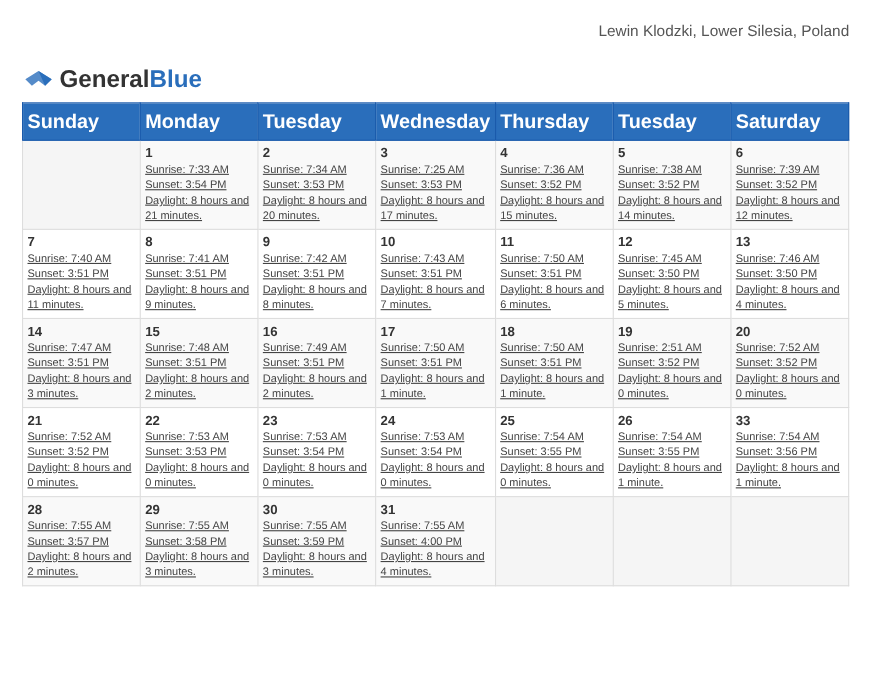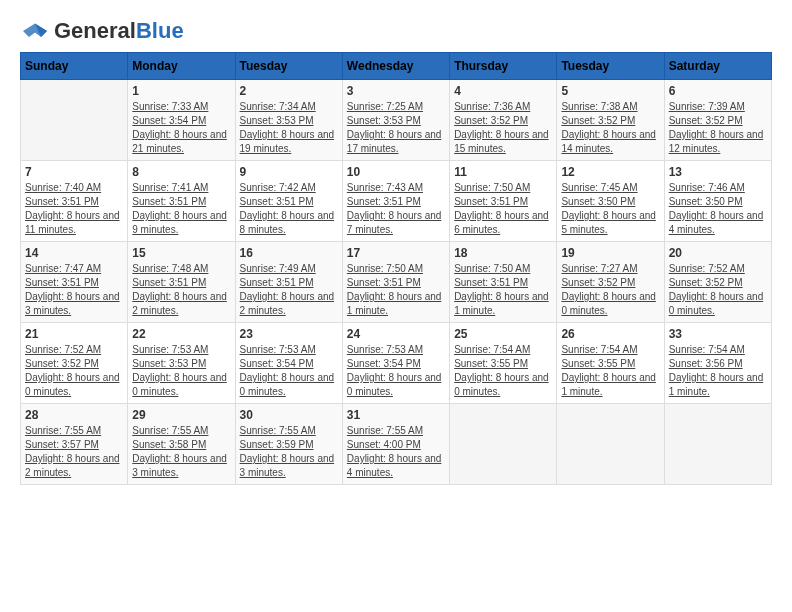--- a/index.html
+++ b/index.html
@@ -13,20 +13,21 @@
     .header {
       display: flex;
       justify-content: space-between;
       align-items: flex-start;
       margin-bottom: 10px;
     }
     .logo {
       display: flex;
       flex-direction: column;
       align-items: flex-end;
+      margin-top: 41px;
     }
     .logo-text {
       font-size: 22px;
       font-weight: bold;
       color: #333;
       line-height: 1;
     }
     .logo-text span.general { color: #333; }
     .logo-text span.blue { color: #2a6ebb; }
     .logo-icon {
@@ -52,24 +53,24 @@
       font-size: 14px;
       color: #555;
     }
     .calendar {
       width: 100%;
       border-collapse: collapse;
       font-size: 11px;
     }
     .calendar th {
       background: #2a6ebb;
-      color: #000000;
+      color: #ffffff;
       padding: 6px 4px;
       text-align: left;
-      font-size: 12px;
+      font-size: 18px;
       border: 1px solid #1a5aab;
     }
     .calendar td {
       border: 1px solid #ddd;
       vertical-align: top;
       padding: 4px;
       width: calc(100% / 7);
       min-height: 80px;
       background: #fff;
     }
@@ -104,20 +105,21 @@
       <svg class="logo-icon" viewBox="0 0 40 24" width="40" height="24">
         <path d="M20 2 L36 12 L28 20 L20 14 L12 20 L4 12 Z" fill="#2a6ebb" opacity="0.8"></path>
         <path d="M20 2 L36 12 L28 20" fill="#2a6ebb"></path>
       </svg>
       <span class="logo-text">
         <span class="general">General</span><span class="blue">Blue</span>
       </span>
     </div>
   </div>
   <div class="title-block">
+    <div class="location">Lewin Klodzki, Lower Silesia, Poland</div>
   </div>
 </div>
 
 <table class="calendar">
   <thead>
     <tr>
     <th>Sunday</th>
         <th>Monday</th>
         <th>Tuesday</th>
         <th>Wednesday</th>
@@ -135,21 +137,21 @@
             <div>Sunrise: 7:33 AM</div>
             <div>Sunset: 3:54 PM</div>
             <div>Daylight: 8 hours and 21 minutes.</div>
           </div>
         </td>
         <td>
           <div class="day-number">2</div>
           <div class="day-info">
             <div>Sunrise: 7:34 AM</div>
             <div>Sunset: 3:53 PM</div>
-            <div>Daylight: 8 hours and 19 minutes.</div>
+            <div>Daylight: 8 hours and 20 minutes.</div>
           </div>
         </td>
         <td>
           <div class="day-number">3</div>
           <div class="day-info">
             <div>Sunrise: 7:25 AM</div>
             <div>Sunset: 3:53 PM</div>
             <div>Daylight: 8 hours and 17 minutes.</div>
           </div>
         </td>
@@ -273,21 +275,21 @@
           <div class="day-number">18</div>
           <div class="day-info">
             <div>Sunrise: 7:50 AM</div>
             <div>Sunset: 3:51 PM</div>
             <div>Daylight: 8 hours and 1 minute.</div>
           </div>
         </td>
         <td>
           <div class="day-number">19</div>
           <div class="day-info">
-            <div>Sunrise: 7:27 AM</div>
+            <div>Sunrise: 2:51 AM</div>
             <div>Sunset: 3:52 PM</div>
             <div>Daylight: 8 hours and 0 minutes.</div>
           </div>
         </td>
         <td>
           <div class="day-number">20</div>
           <div class="day-info">
             <div>Sunrise: 7:52 AM</div>
             <div>Sunset: 3:52 PM</div>
             <div>Daylight: 8 hours and 0 minutes.</div>

